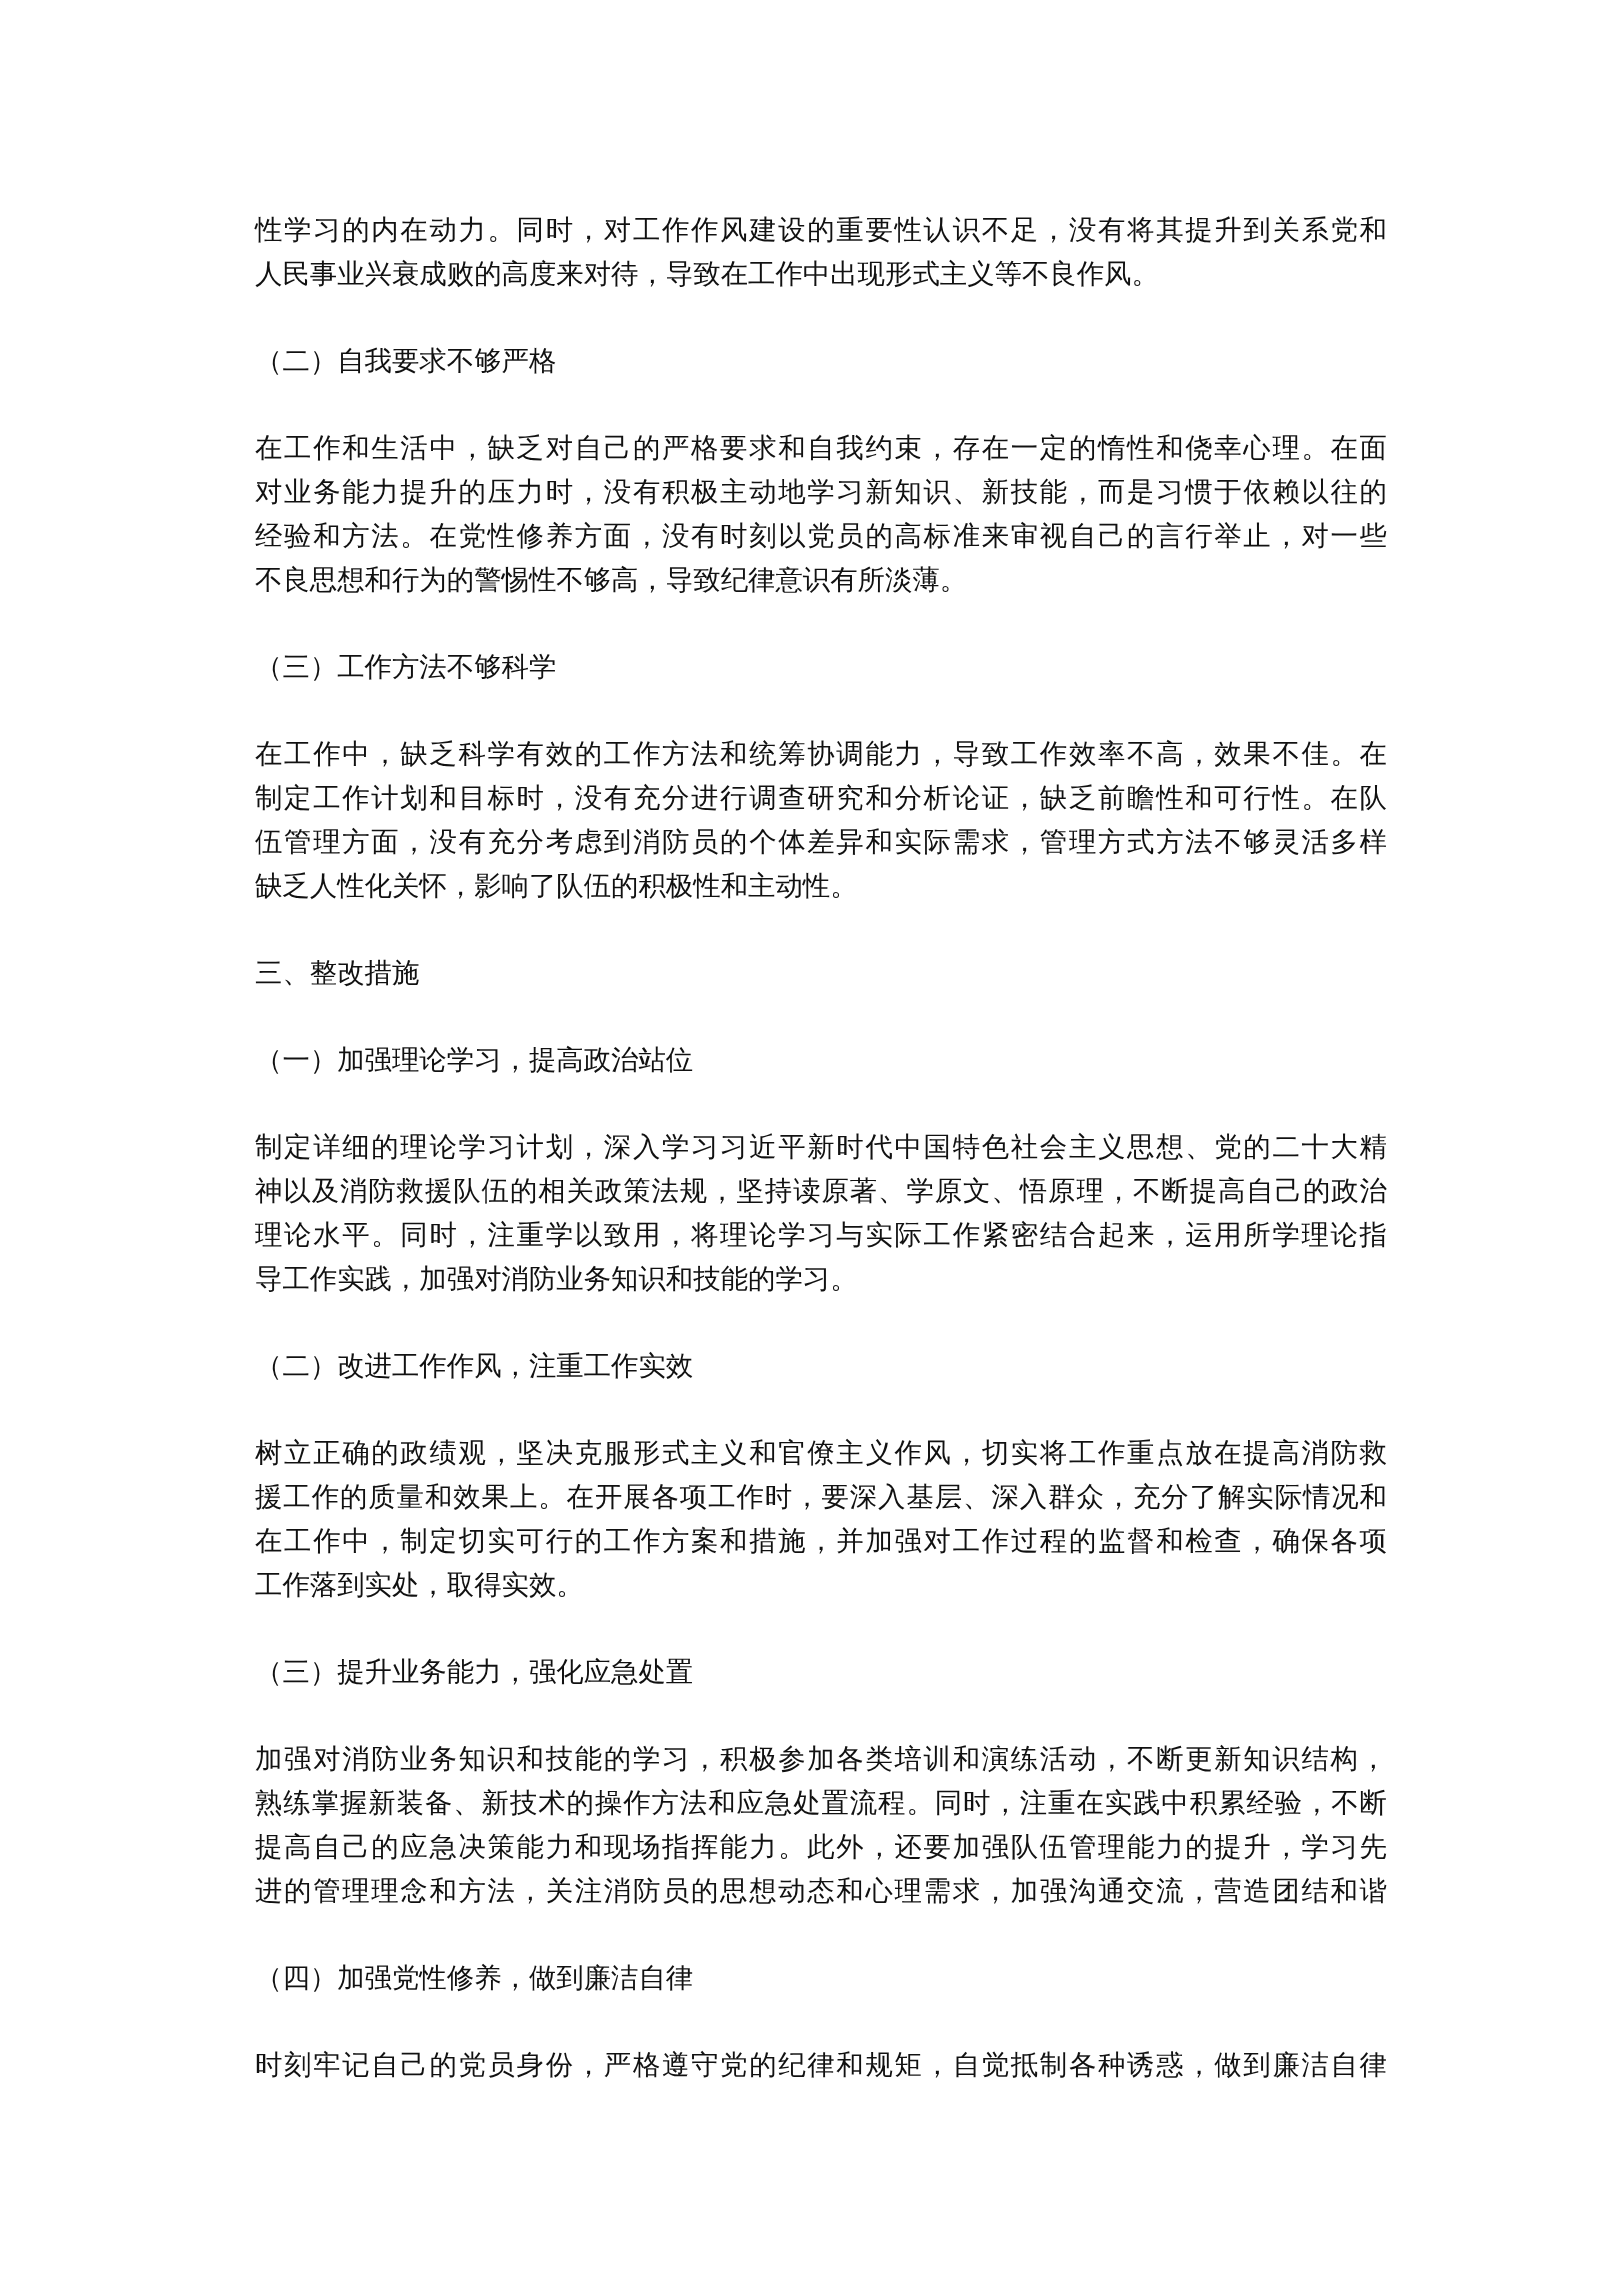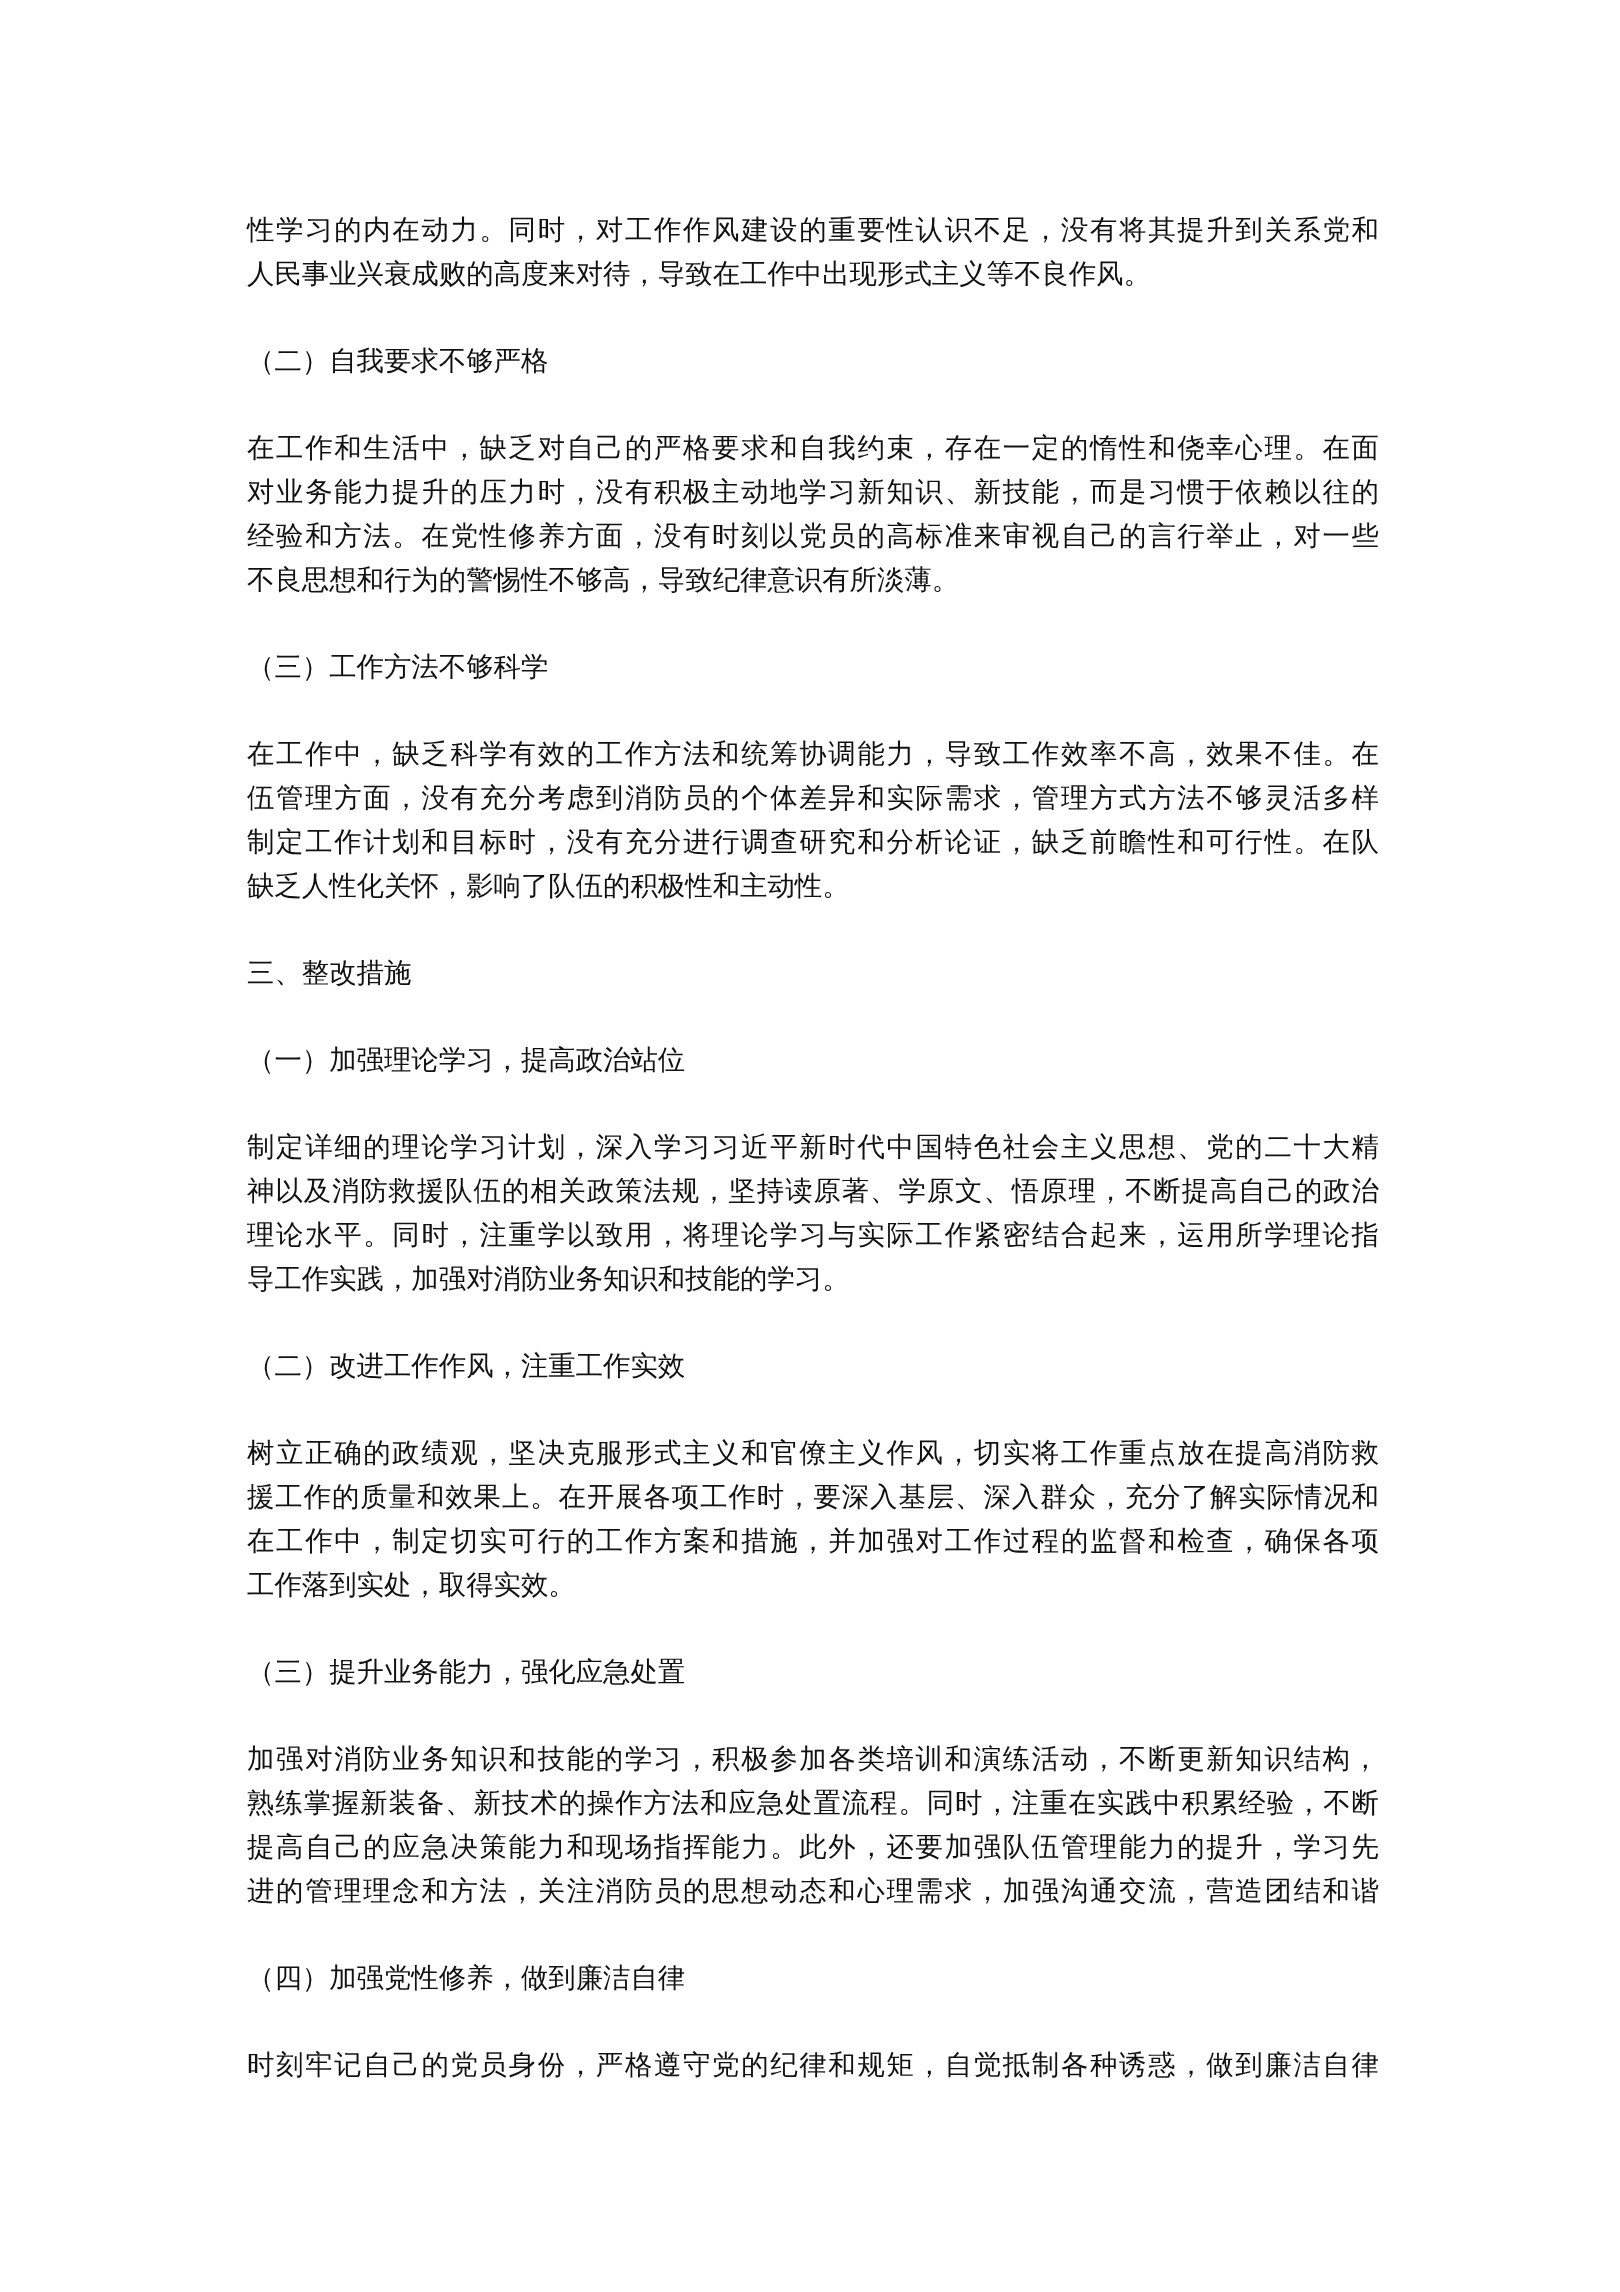--- a/index.html
+++ b/index.html
@@ -1,18 +1,18 @@
 <!DOCTYPE html>
 <html><head>
 <meta charset="utf-8">
 <style>
   html, body { margin: 0; padding: 0; background: #ffffff; }
   body { width: 1620px; height: 2293px; position: relative; overflow: hidden; }
   .page {
-    position: absolute; left: 247px; top: 208px; width: 1132px;
+    position: absolute; left: 255px; top: 208px; width: 1132px;
     font-family: "DejaVu Serif", "Liberation Serif", serif;
     color: #111111; font-size: 27.4px; line-height: 44px;
   }
   .para { margin: 0 0 43px 0; text-align: justify; text-align-last: left; }
   .heading { margin: 0 0 43px 0; }
   .para span.line { display: block; text-align: justify; text-align-last: justify; }
   .para span.line.last { text-align-last: left; }
 </style>
 </head>
 <body>
@@ -30,22 +30,22 @@
     <span class="line">在工作和生活中，缺乏对自己的严格要求和自我约束，存在一定的惰性和侥幸心理。在面</span>
     <span class="line">对业务能力提升的压力时，没有积极主动地学习新知识、新技能，而是习惯于依赖以往的</span>
     <span class="line">经验和方法。在党性修养方面，没有时刻以党员的高标准来审视自己的言行举止，对一些</span>
     <span class="line last">不良思想和行为的警惕性不够高，导致纪律意识有所淡薄。</span>
   </div>
 
   <div class="heading">（三）工作方法不够科学</div>
 
   <div class="para">
     <span class="line">在工作中，缺乏科学有效的工作方法和统筹协调能力，导致工作效率不高，效果不佳。在</span>
+    <span class="line">制定工作计划和目标时，没有充分进行调查研究和分析论证，缺乏前瞻性和可行性。在队</span>
     <span class="line">伍管理方面，没有充分考虑到消防员的个体差异和实际需求，管理方式方法不够灵活多样</span>
-    <span class="line">制定工作计划和目标时，没有充分进行调查研究和分析论证，缺乏前瞻性和可行性。在队</span>
     <span class="line last">缺乏人性化关怀，影响了队伍的积极性和主动性。</span>
   </div>
 
   <div class="heading">三、整改措施</div>
 
   <div class="heading">（一）加强理论学习，提高政治站位</div>
 
   <div class="para">
     <span class="line">制定详细的理论学习计划，深入学习习近平新时代中国特色社会主义思想、党的二十大精</span>
     <span class="line">神以及消防救援队伍的相关政策法规，坚持读原著、学原文、悟原理，不断提高自己的政治</span>

